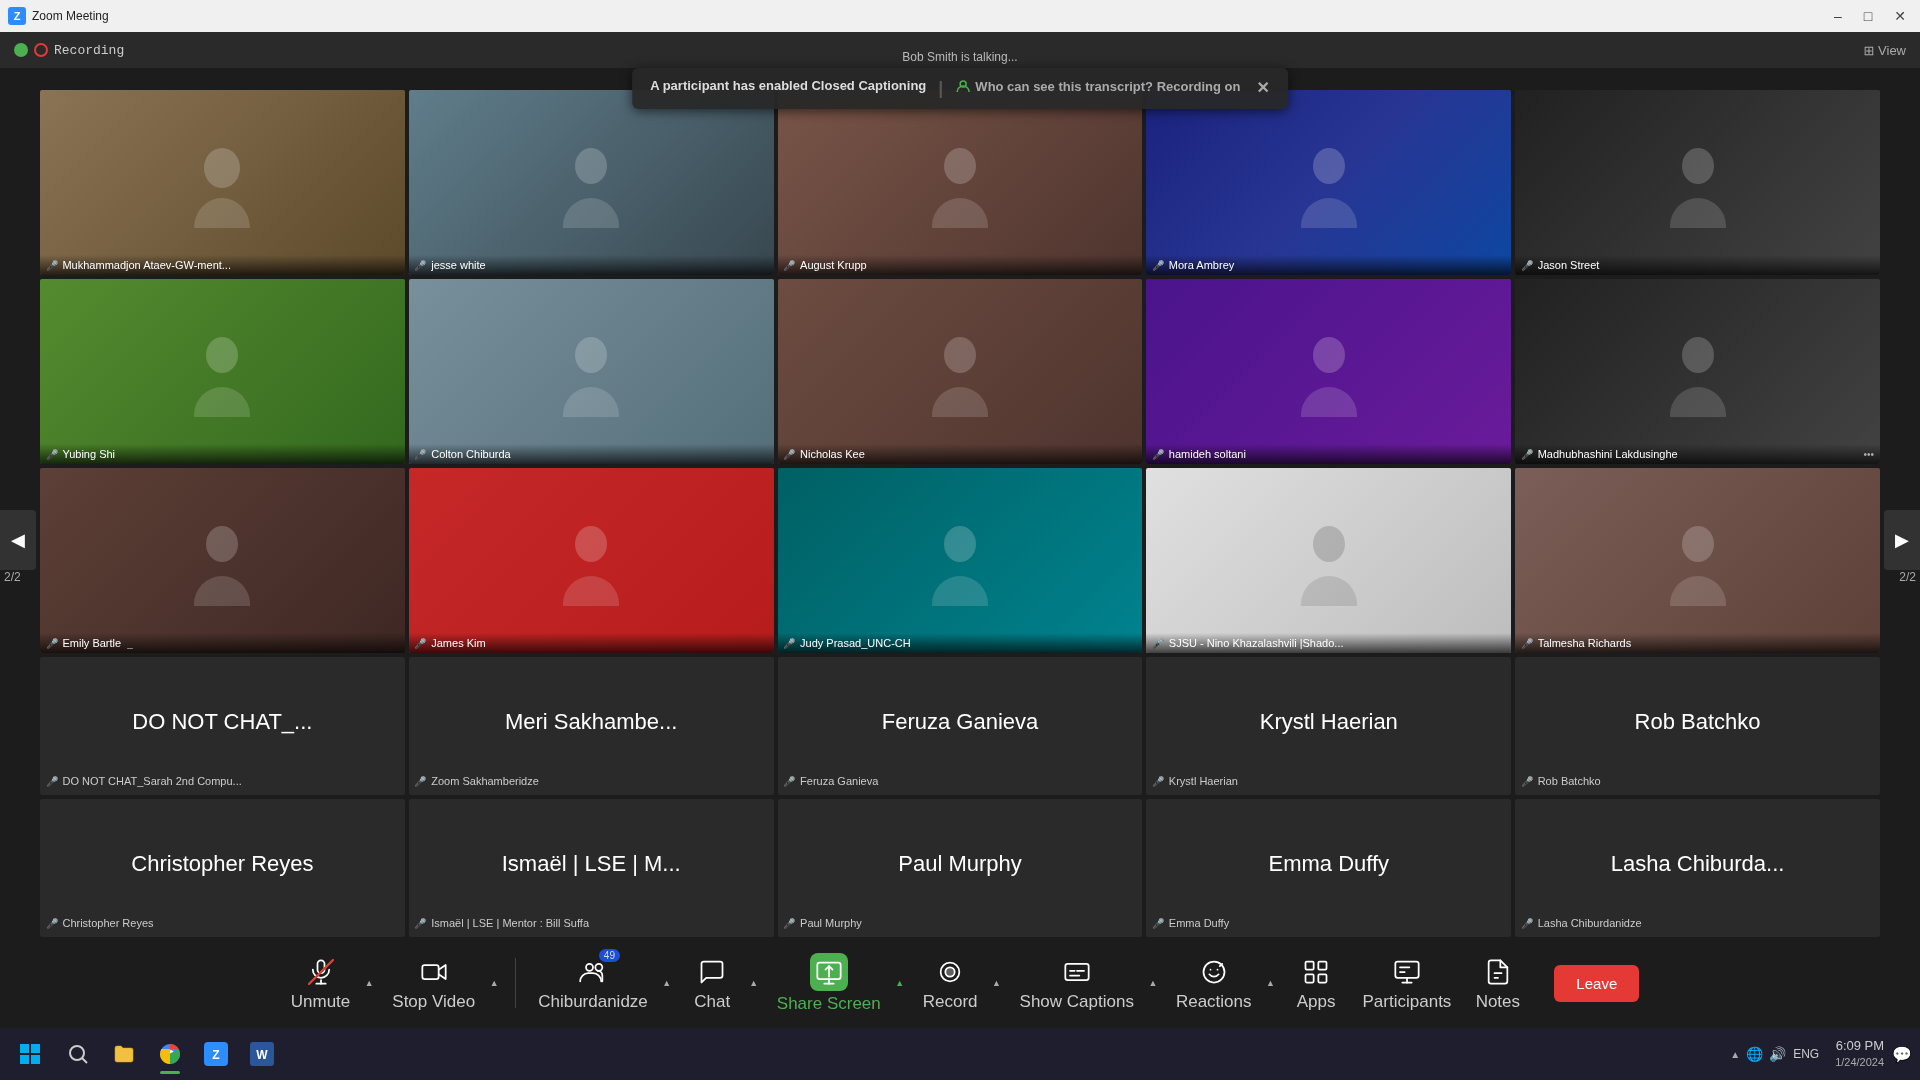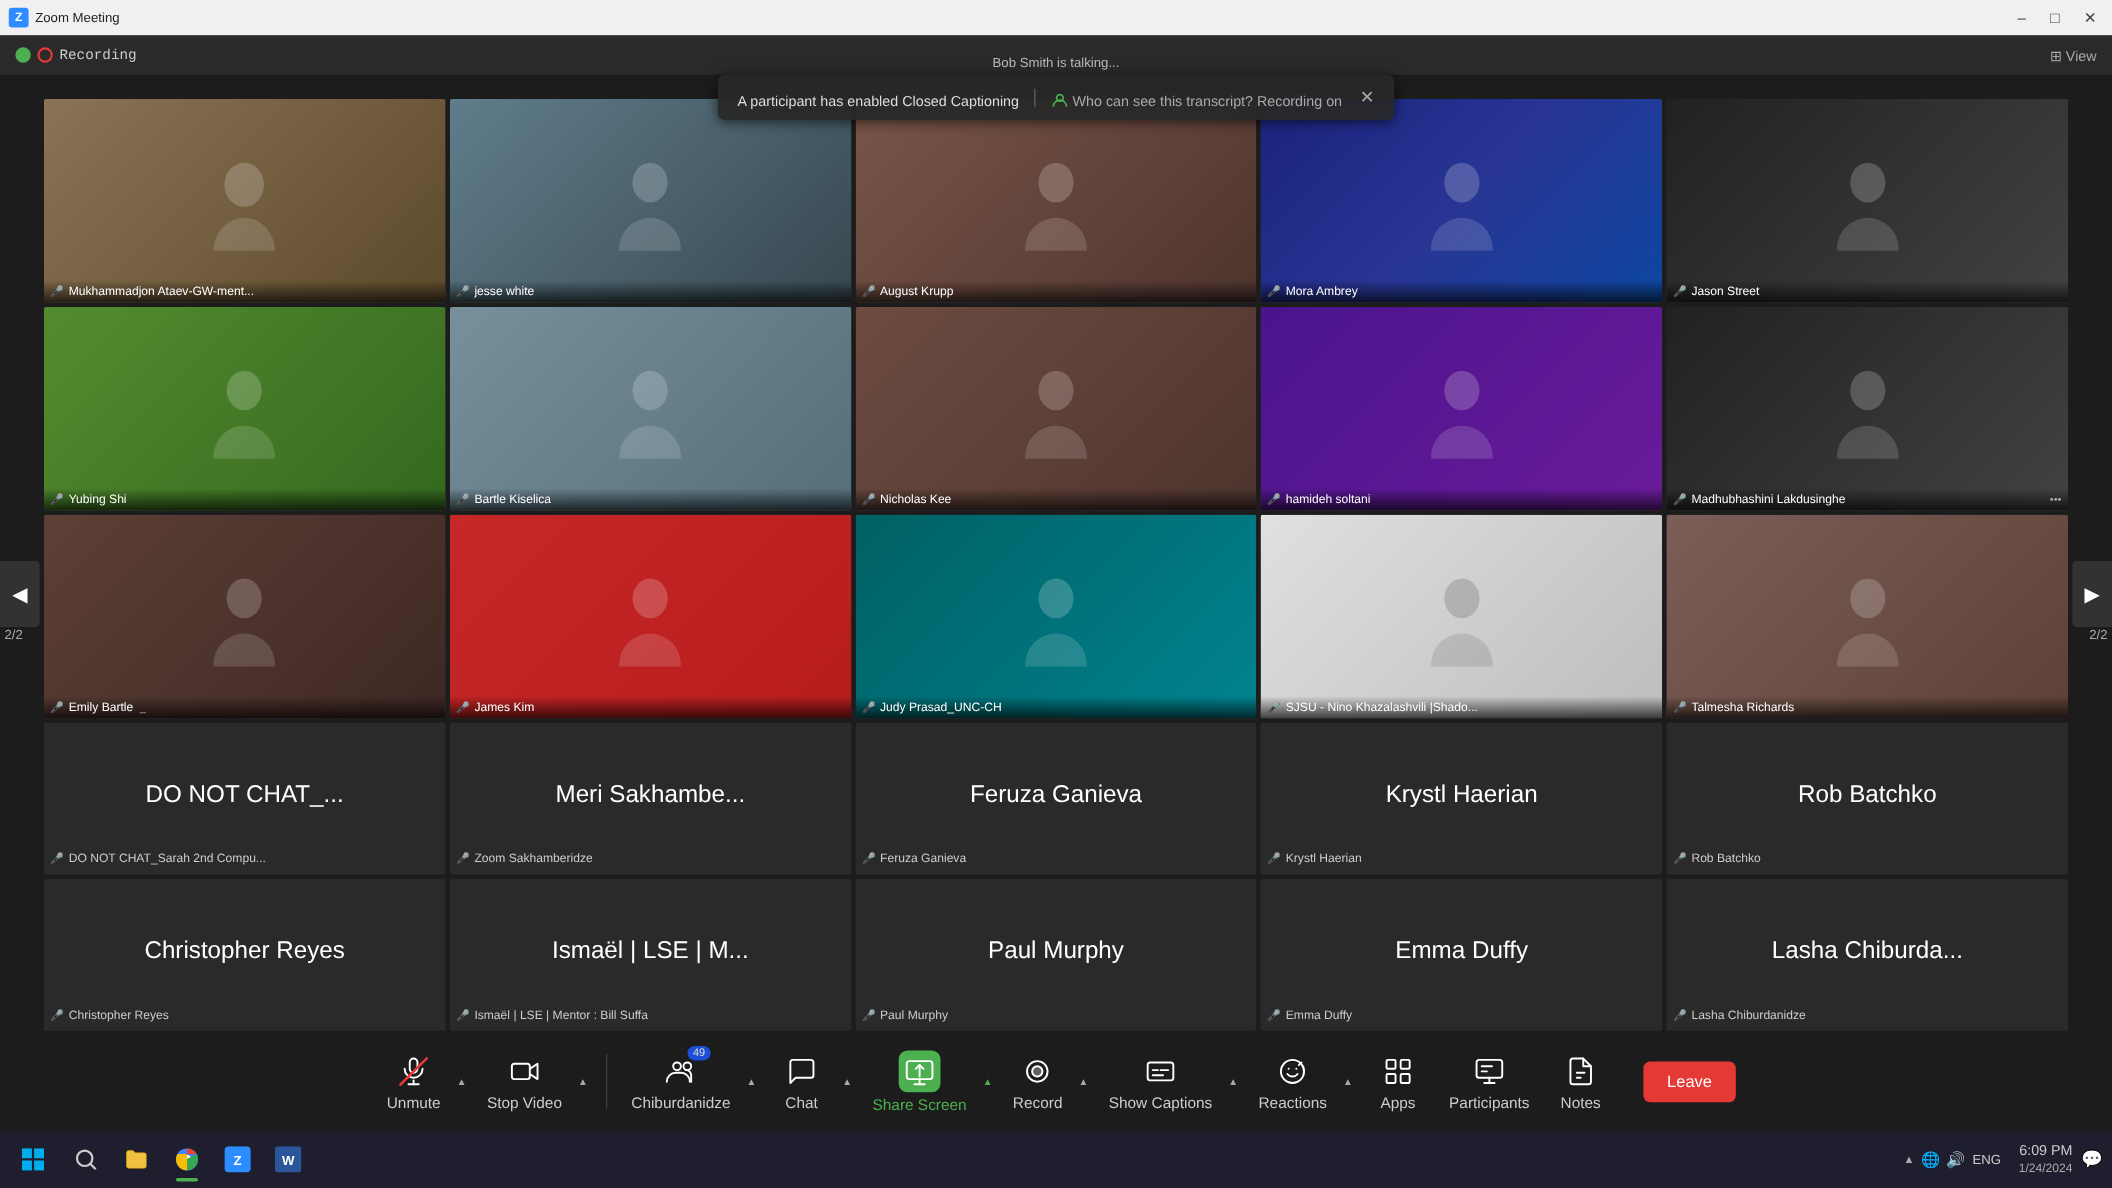--- a/index.html
+++ b/index.html
@@ -272,21 +272,21 @@
     }
     .tb-btn .icon-wrap {
       width: 34px;
       height: 34px;
       display: flex;
       align-items: center;
       justify-content: center;
       position: relative;
     }
     .tb-btn .lbl {
-      font-size: 14px;
+      font-size: 17px;
       color: #ccc;
       white-space: nowrap;
     }
     .tb-btn .lbl.green { color: #4caf50; }
     .caret {
       display: inline-flex;
       align-items: center;
       justify-content: center;
       width: 18px;
       height: 34px;
@@ -380,24 +380,25 @@
     
     .cc-banner {
       position: absolute;
       top: 68px;
       left: 50%;
       transform: translateX(-50%);
       background: rgba(40,40,40,0.95);
       border-radius: 6px;
       padding: 10px 18px;
       display: flex;
-      align-items: flex-end;
+      align-items: flex-start;
       gap: 12px;
       z-index: 250;
       box-shadow: 0 2px 12px rgba(0,0,0,0.6);
+      font-weight: bold;
     }
     .cc-main-text { color: #ddd; font-size: 13px; }
     .cc-divider { color: #555; font-size: 18px; }
     .cc-who-text { color: #aaa; font-size: 13px; display: flex; align-items: center; gap: 4px; }
     .cc-close { color: #aaa; font-size: 16px; cursor: pointer; margin-left: 4px; }
     .talking-indicator {
       position: absolute;
       top: 50px;
       left: 50%;
       transform: translateX(-50%);
@@ -531,21 +532,21 @@
     </div>
     <div class="video-tile">
       <div class="video-tile-inner bg-blurred">
         <svg width="60" height="90" viewBox="0 0 60 90">
             <ellipse cx="30" cy="28" rx="16" ry="18" fill="rgba(255,255,255,0.2)"></ellipse>
             <ellipse cx="30" cy="88" rx="28" ry="28" fill="rgba(255,255,255,0.15)"></ellipse>
           </svg>
       </div>
       <div class="tile-name">
           <span class="mic-icon-red">🎤</span>
-          <span>Bartle Kiselica</span>
+          <span>Colton Chiburda</span>
         </div>
     </div>
     <div class="video-tile">
       <div class="video-tile-inner bg-brown2">
         <svg width="60" height="90" viewBox="0 0 60 90">
             <ellipse cx="30" cy="28" rx="16" ry="18" fill="rgba(255,255,255,0.2)"></ellipse>
             <ellipse cx="30" cy="88" rx="28" ry="28" fill="rgba(255,255,255,0.15)"></ellipse>
           </svg>
       </div>
       <div class="tile-name">

